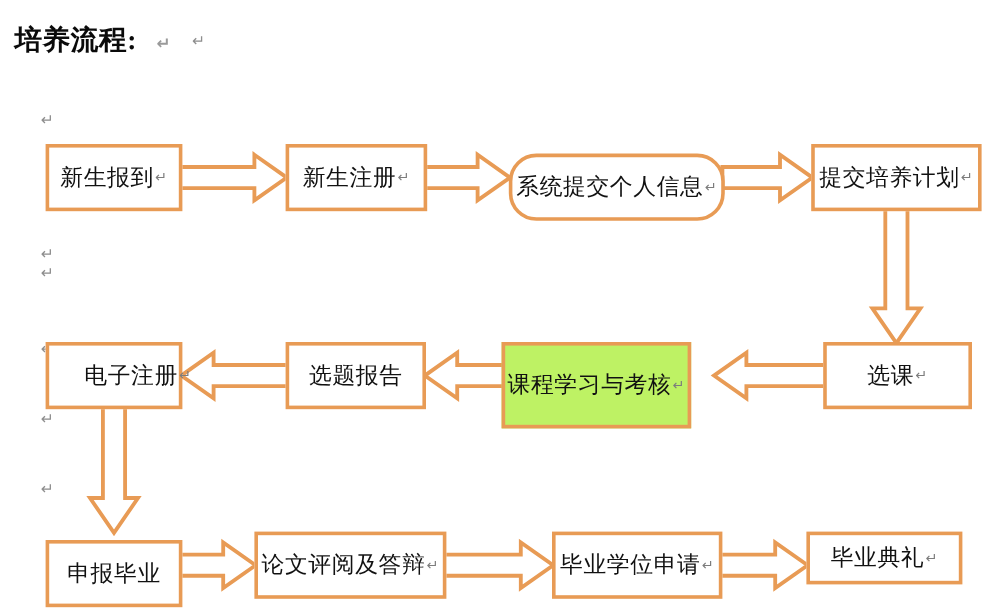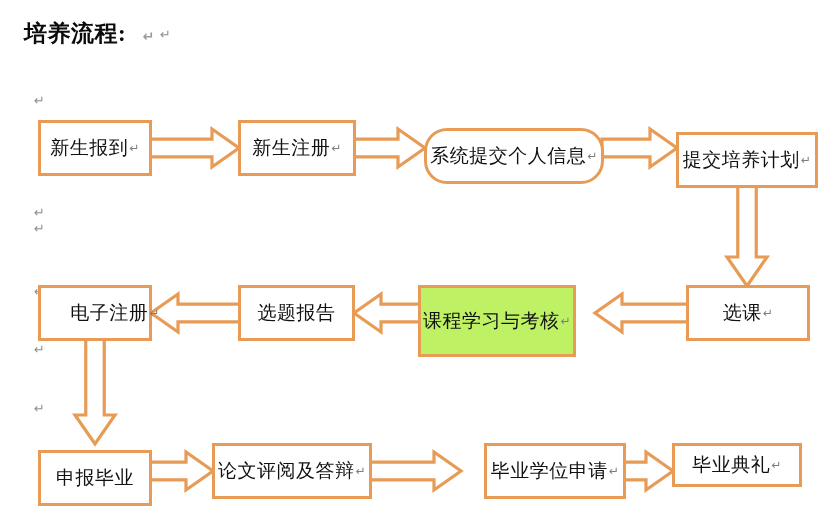--- a/index.html
+++ b/index.html
@@ -14,21 +14,21 @@
     position: relative;
     width: 832px;
     height: 511px;
     background: #ffffff;
     overflow: hidden;
   }
 
   
   .doc-title {
     position: absolute;
-    left: 24px;
+    left: 12px;
     top: 18px;
     font-family: "Liberation Serif", "DejaVu Serif", serif;
     font-weight: bold;
     font-size: 23px;
     color: #0a0a0a;
     letter-spacing: 0.5px;
     white-space: nowrap;
   }
 
   
@@ -167,42 +167,42 @@
   <div id="nodes-layer">
       <div class="node" style="left: 38px; top: 120px; width: 114px; height: 56px; border-color: rgb(232, 155, 85); background: rgb(255, 255, 255);">
         <span class="node-label"><span>新生报到</span><span class="nl-mark">↵</span></span>
       </div>
       <div class="node" style="left: 238px; top: 120px; width: 118px; height: 56px; border-color: rgb(232, 155, 85); background: rgb(255, 255, 255);">
         <span class="node-label"><span>新生注册</span><span class="nl-mark">↵</span></span>
       </div>
       <div class="node" style="left: 424px; top: 128px; width: 180px; height: 56px; border-color: rgb(232, 155, 85); background: rgb(255, 255, 255); border-radius: 23px;">
         <span class="node-label"><span>系统提交个人信息</span><span class="nl-mark">↵</span></span>
       </div>
-      <div class="node" style="left: 676px; top: 120px; width: 142px; height: 56px; border-color: rgb(232, 155, 85); background: rgb(255, 255, 255); margin-top: 12px;">
+      <div class="node" style="left: 676px; top: 120px; width: 142px; height: 56px; border-color: rgb(232, 155, 85); background: rgb(255, 255, 255);">
         <span class="node-label"><span>提交培养计划</span><span class="nl-mark">↵</span></span>
       </div>
       <div class="node" style="left: 686px; top: 285px; width: 124px; height: 56px; border-color: rgb(232, 155, 85); background: rgb(255, 255, 255);">
         <span class="node-label"><span>选课</span><span class="nl-mark">↵</span></span>
       </div>
       <div class="node" style="left: 418px; top: 285px; width: 158px; height: 72px; border-color: rgb(232, 155, 85); background: #bef264;">
         <span class="node-label"><span>课程学习与考核</span><span class="nl-mark">↵</span></span>
       </div>
       <div class="node" style="left: 238px; top: 285px; width: 117px; height: 56px; border-color: rgb(232, 155, 85); background: rgb(255, 255, 255);">
         <span class="node-label"><span>选题报告</span></span>
       </div>
       <div class="node" style="left: 38px; top: 285px; width: 114px; height: 56px; border-color: rgb(232, 155, 85); background: rgb(255, 255, 255); padding-left: 40px;">
         <span class="node-label"><span>电子注册</span><span class="nl-mark">↵</span></span>
       </div>
       <div class="node" style="left: 38px; top: 450px; width: 114px; height: 56px; border-color: rgb(232, 155, 85); background: rgb(255, 255, 255);">
         <span class="node-label"><span>申报毕业</span></span>
       </div>
       <div class="node" style="left: 212px; top: 443px; width: 160px; height: 56px; border-color: rgb(232, 155, 85); background: rgb(255, 255, 255);">
         <span class="node-label"><span>论文评阅及答辩</span><span class="nl-mark">↵</span></span>
       </div>
-      <div class="node" style="left: 484px; top: 443px; width: 142px; height: 56px; border-color: rgb(232, 155, 85); background: rgb(255, 255, 255);">
+      <div class="node" style="left: 460px; top: 443px; width: 142px; height: 56px; border-color: rgb(232, 155, 85); background: rgb(255, 255, 255);">
         <span class="node-label"><span>毕业学位申请</span><span class="nl-mark">↵</span></span>
       </div>
       <div class="node" style="left: 672px; top: 443px; width: 130px; height: 44px; border-color: rgb(232, 155, 85); background: rgb(255, 255, 255);">
         <span class="node-label"><span>毕业典礼</span><span class="nl-mark">↵</span></span>
       </div>
     </div>
 
 </div>
 
 </body></html>

